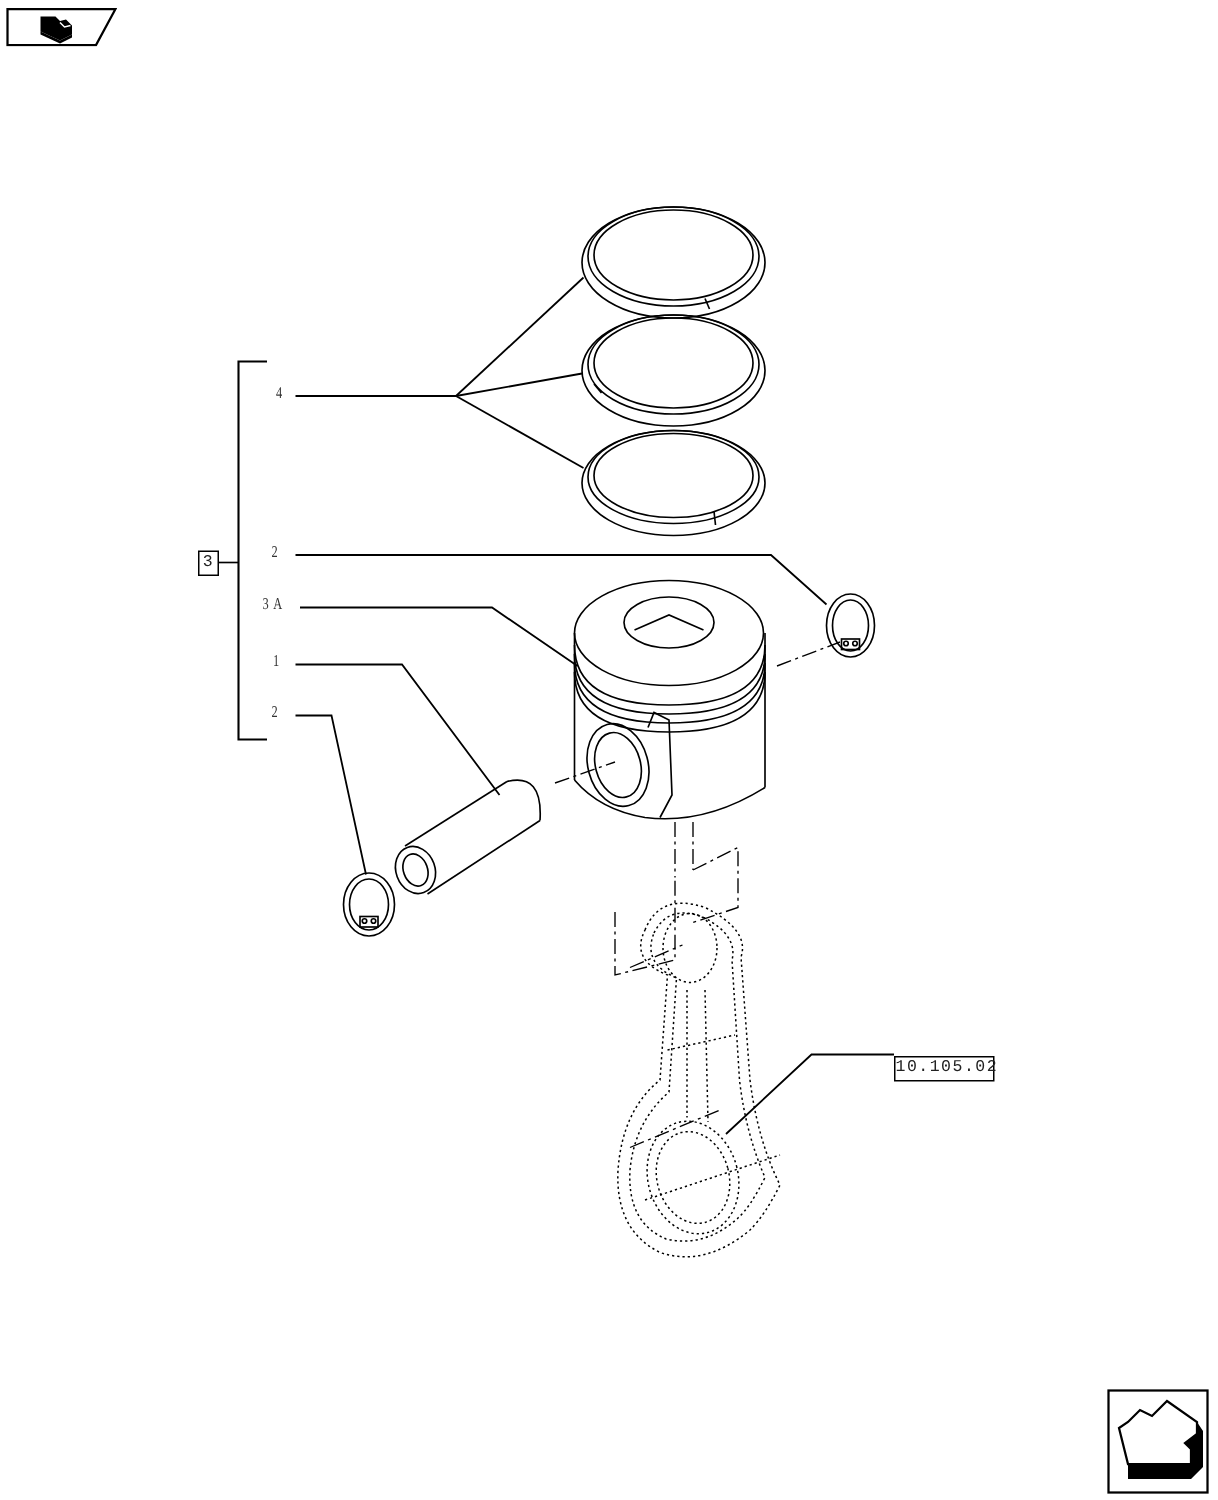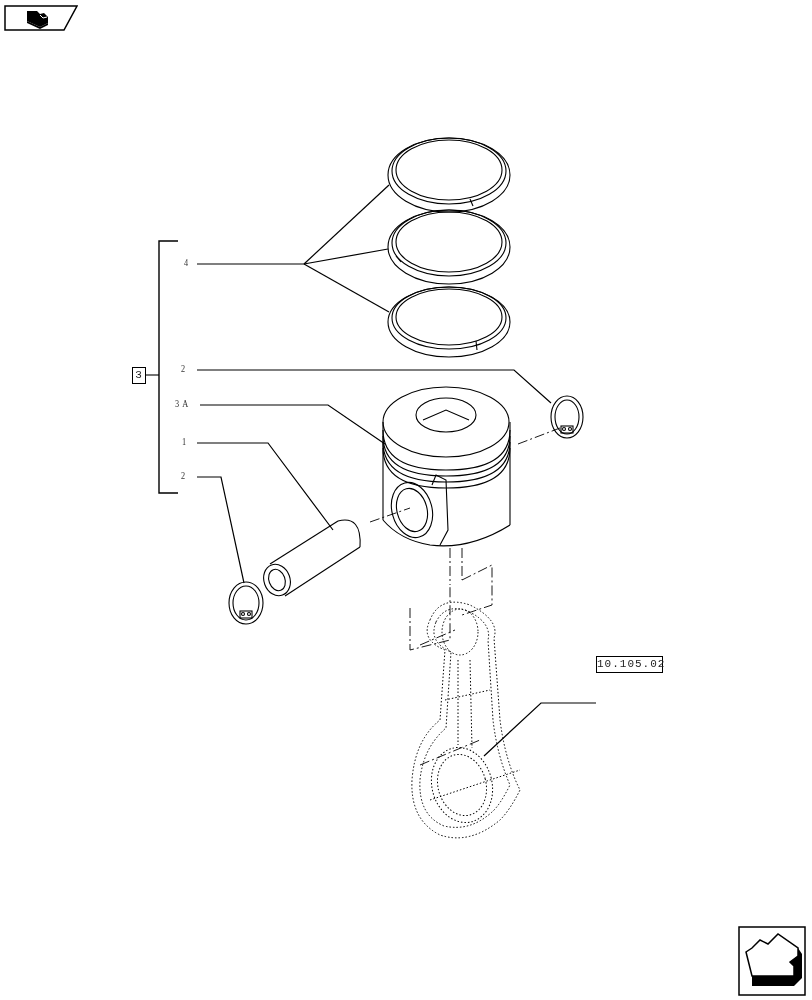--- a/index.html
+++ b/index.html
@@ -130,21 +130,21 @@
 <span class="lbl" style="left:184px; top:256px;">4</span>
 <span class="lbl" style="left:181px; top:362px;">2</span>
 <span class="lbl" style="left:175px; top:397px;">3 A</span>
 <span class="lbl" style="left:182px; top:435px;">1</span>
 <span class="lbl" style="left:181px; top:469px;">2</span>
 
 <div class="ref-box hot" style="left:132px; top:367px; width:12px; height:15px; line-height:15px;">
   <span>3</span>
 </div>
 
-<div class="ref-box hot" style="left:596px; top:656px; width:65px; height:15px; line-height:15px;">
+<div class="ref-box hot" style="left:596px; top:704px; width:65px; height:15px; line-height:15px;">
   <span>10.105.02</span>
 </div>
 
 <div class="nav-next hot">
   <svg width="68" height="70" viewBox="0 0 68 70">
     <rect x="1" y="1" width="66" height="68" fill="#fff" stroke="#000" stroke-width="1.5"></rect>
     <polygon points="8,26 14,50 56,50 56,40 52,36 60,30 60,22 40,8 30,18 22,14 14,22" fill="#fff" stroke="#000" stroke-width="1.5"></polygon>
     <polygon points="14,50 14,60 56,60 64,52 64,28 60,22 60,30 52,36 56,40 56,50" fill="#000"></polygon>
   </svg>
 </div>

